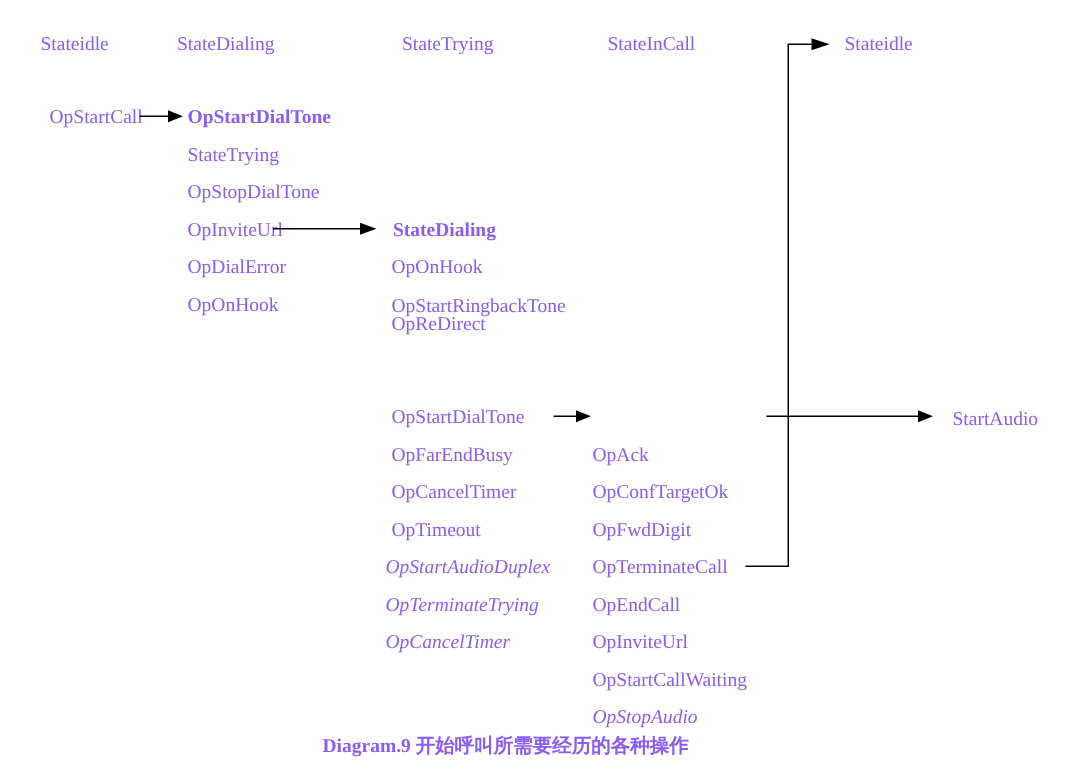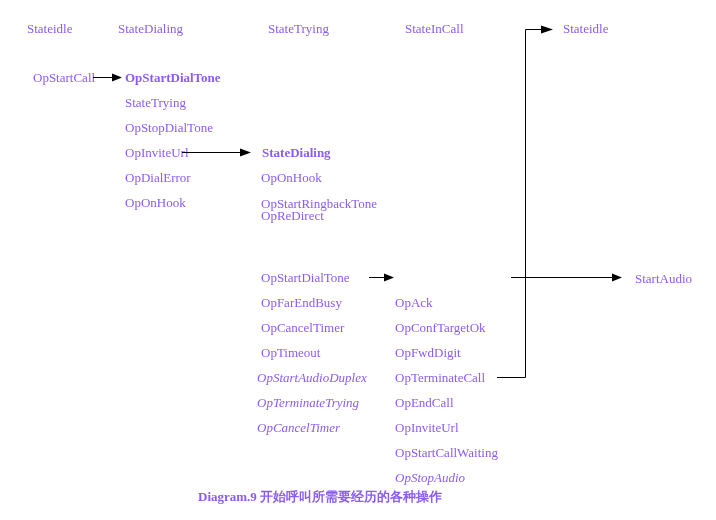--- a/index.html
+++ b/index.html
@@ -76,21 +76,21 @@
   <span class="lbl" style="left:395px;top:321px">OpConfTargetOk</span>
   <span class="lbl" style="left:395px;top:346px">OpFwdDigit</span>
   <span class="lbl" style="left:395px;top:371px">OpTerminateCall</span>
   <span class="lbl" style="left:395px;top:396px">OpEndCall</span>
   <span class="lbl" style="left:395px;top:421px">OpInviteUrl</span>
   <span class="lbl" style="left:395px;top:446px">OpStartCallWaiting</span>
   <span class="lbl exit" style="left:395px;top:471px">OpStopAudio</span>
 
   <span class="lbl" style="left:635px;top:272px">StartAudio</span>
 
-  <span class="lbl caption" style="left:198px;top:490px">Diagram.9 开始呼叫所需要经历的各种操作</span>
+  <span class="lbl caption" style="left:215px;top:490px">Diagram.9 开始呼叫所需要经历的各种操作</span>
 
   <svg class="wires" viewBox="0 0 716 520" xmlns="http://www.w3.org/2000/svg">
 
     <g stroke="#000000" fill="#000000">
       <line x1="93" y1="77.5" x2="112" y2="77.5" stroke-width="1"></line>
       <polygon points="112,73.5 122,77.5 112,81.5" stroke="none"></polygon>
     </g>
 
     <g stroke="#000000" fill="#000000">
       <line x1="182" y1="152.5" x2="240" y2="152.5" stroke-width="1"></line>

